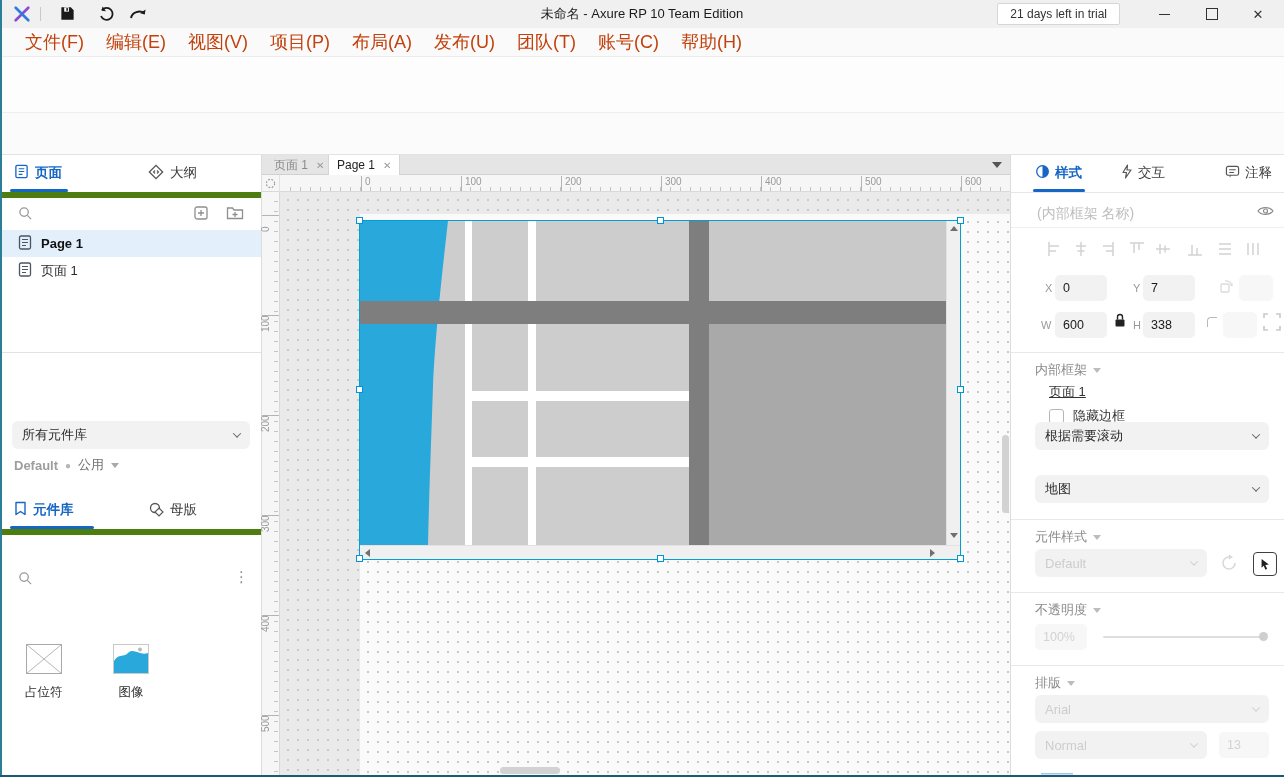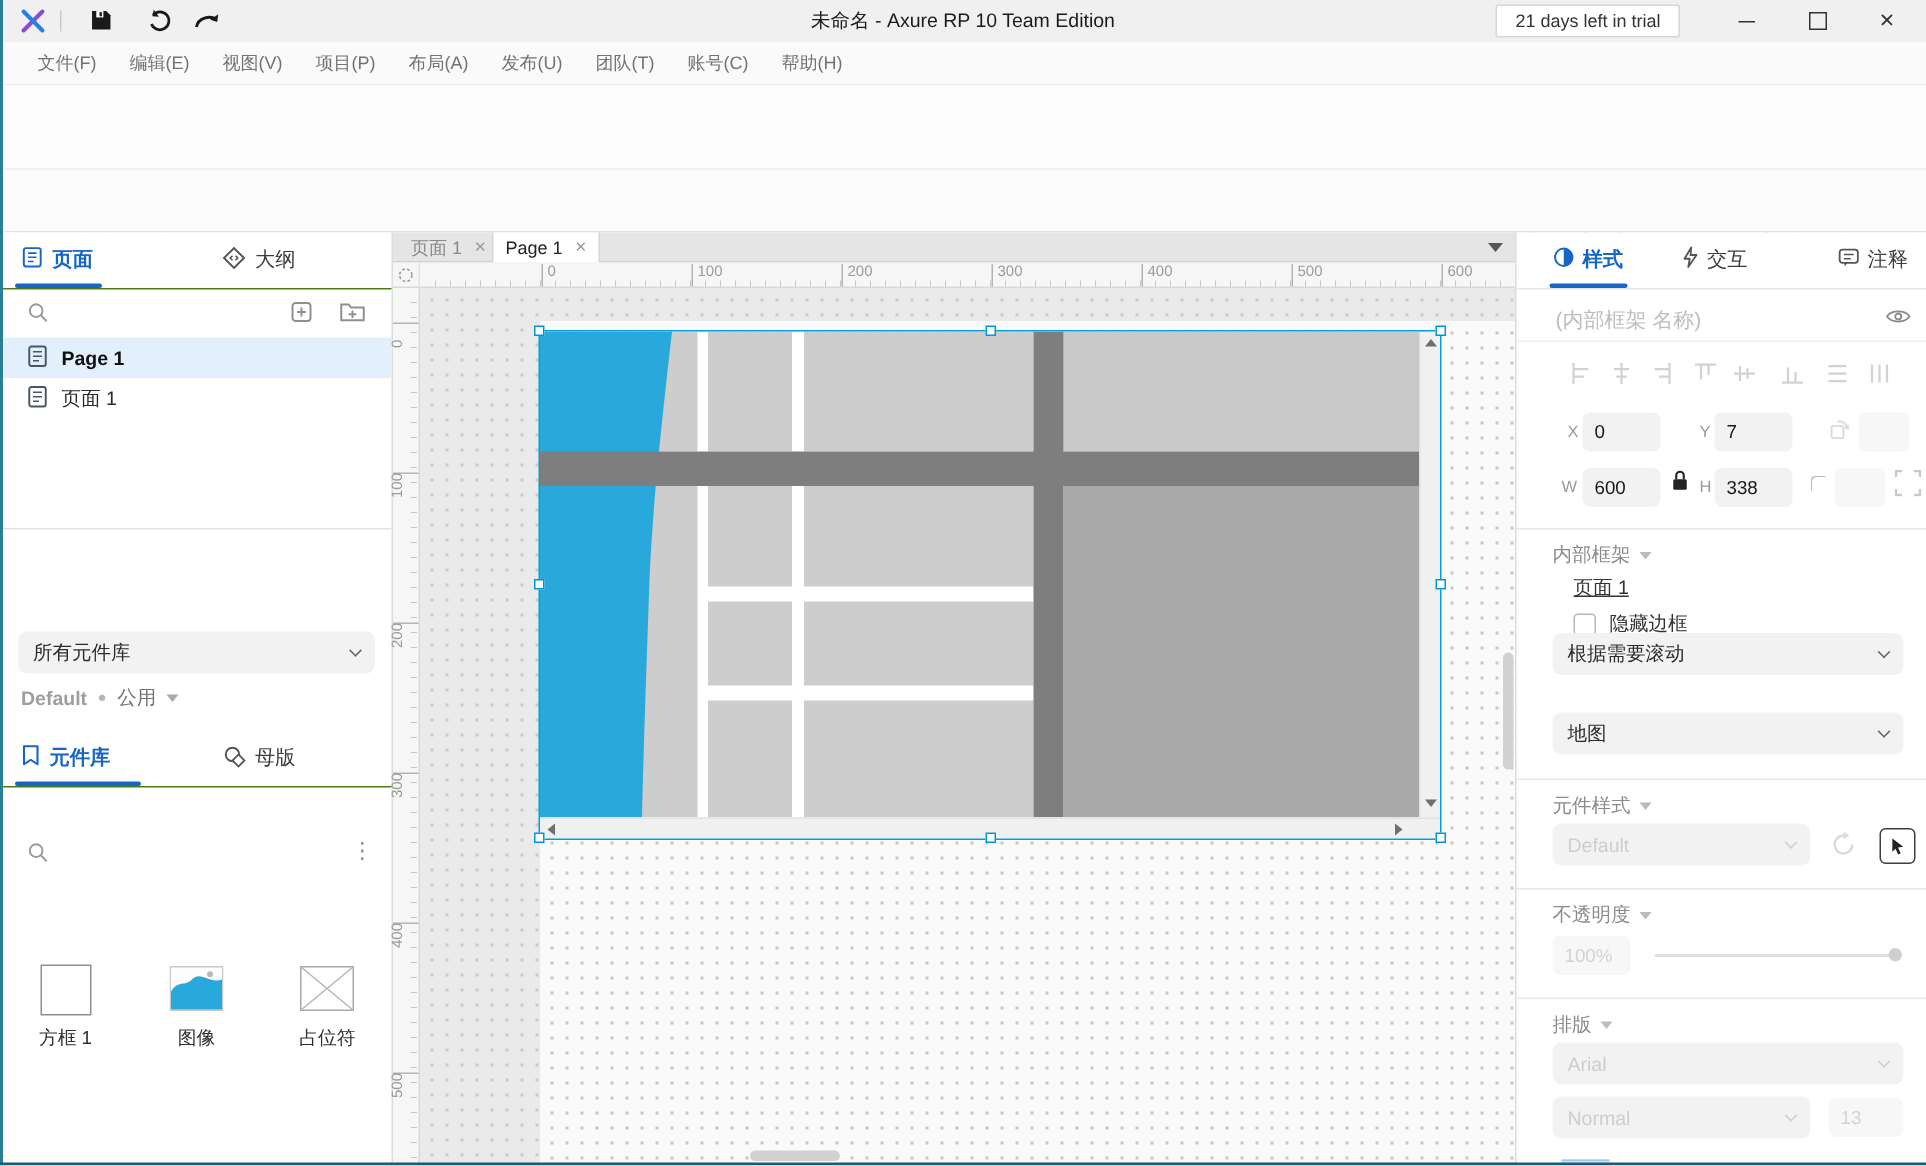--- a/index.html
+++ b/index.html
@@ -8,21 +8,21 @@
        -webkit-font-smoothing:antialiased;}
   .abs{position:absolute;}
   .flex{display:flex;align-items:center;}
   
   .titlebar{position:absolute;left:0;top:0;width:1284px;height:28px;background:#f0f0f0;}
   .title-text{position:absolute;left:0;top:0;width:1284px;height:28px;line-height:28px;text-align:center;font-size:13px;color:#1b1b1b;}
   .trial-badge{position:absolute;right:164px;top:3px;height:20px;padding:0 12px;background:#fff;border:1px solid #d6d6d6;border-radius:2px;font-size:12px;color:#333;line-height:20px;}
   .wbtn{position:absolute;top:0;width:40px;height:28px;display:flex;align-items:center;justify-content:center;color:#333;}
   
   .menubar{position:absolute;left:0;top:28px;width:1284px;height:29px;background:#fafafa;border-bottom:1px solid #ececec;display:flex;align-items:center;padding-left:14px;box-sizing:border-box;}
-  .menu-item{padding:0 11px;font-size:12px;color:#737373;}
+  .menu-item{padding:0 11px;font-size:18px;color:#c2410c;}
   
   .toolbar{position:absolute;left:0;top:57px;width:1284px;height:55px;background:#fdfdfd;}
   .tbtn{position:absolute;top:68px;height:38px;background:#fff;border:1px solid #e4e4e4;border-radius:9px;display:flex;align-items:center;justify-content:center;box-sizing:border-box;}
   .tgroup{position:absolute;top:68px;height:38px;background:#fff;border:1px solid #e4e4e4;border-radius:9px;display:flex;align-items:stretch;box-sizing:border-box;}
   .tcell{display:flex;align-items:center;justify-content:center;padding:0 8px;border-right:1px solid #ececec;}
   .tcell:last-child{border-right:none;}
   .chev{width:7px;height:7px;border-right:1.4px solid #666;border-bottom:1.4px solid #666;transform:rotate(45deg) translate(-1px,-1px);display:inline-block;flex:none;}
   .chev.small{width:5px;height:5px;}
   .chev.lite{border-color:#cfcfcf;}
   .pill{position:absolute;top:69px;height:36px;border:1px solid #2a6bdb;border-radius:18px;background:#fff;display:flex;align-items:center;justify-content:center;box-sizing:border-box;color:#1763cd;}
@@ -36,21 +36,21 @@
   .fdd .chev{margin-left:auto;border-color:#cfcfcf;}
   .fdiv{position:absolute;top:118px;width:1px;height:32px;background:#e8e8e8;}
   .flabel{position:absolute;top:127px;font-size:12.5px;color:#2c2c2c;}
   .swatch{position:absolute;top:121px;width:25px;height:25px;border:1px solid #ddd;border-radius:5px;background:linear-gradient(to top right,#fff 46%,#c9c9c9 47%,#c9c9c9 53%,#fff 54%);}
   .xywh-label{position:absolute;top:127px;font-size:11px;color:#8f8f8f;}
   .xywh-field{position:absolute;top:121px;height:26px;width:42px;background:#f2f2f2;border-radius:5px;font-size:12.5px;color:#1a1a1a;line-height:26px;padding-left:7px;box-sizing:border-box;}
   .fmt-glyph{position:absolute;top:124px;font-size:14px;color:#d2d2d2;}
   
   .left-panel{position:absolute;left:0;top:155px;width:262px;height:622px;background:#fff;border-right:1px solid #dcdcdc;box-sizing:border-box;}
   .right-panel{position:absolute;left:1010px;top:155px;width:274px;height:622px;background:#fff;border-left:1px solid #dcdcdc;box-sizing:border-box;}
-  .ptab-row{position:relative;height:37px;border-bottom:1px solid #4d7c0f;}
+  .ptab-row{position:relative;height:37px;border-bottom:6px solid #4d7c0f;}
   .ptab{position:absolute;top:0;height:36px;display:flex;align-items:center;gap:6px;font-size:13.5px;color:#3c3c3c;}
   .ptab.active{color:#1666c5;font-weight:bold;}
   .ptab-underline{position:absolute;bottom:0;height:3px;background:#1666c5;border-radius:2px;}
   .searchrow{position:relative;height:32px;}
   .page-row{position:relative;height:27px;display:flex;align-items:center;padding-left:18px;gap:9px;font-size:13px;color:#2a2a2a;}
   .page-row.selected{background:#e3f0fb;font-weight:bold;color:#111;}
   .lib-dd{position:absolute;left:12px;top:0;width:238px;height:28px;background:#f2f2f2;border-radius:6px;display:flex;align-items:center;padding:0 10px;box-sizing:border-box;font-size:13px;color:#2b2b2b;}
   .lib-dd .chev{margin-left:auto;}
   .wgrid{position:absolute;left:0;top:472px;width:262px;display:grid;grid-template-columns:repeat(3,1fr);}
   .wcell{height:72px;display:flex;flex-direction:column;align-items:center;justify-content:flex-end;gap:8px;padding-bottom:2px;}
@@ -482,43 +482,39 @@
     </div>
 
     <div class="abs flex" style="left:14px;top:300px;height:20px;gap:7px;">
       <span style="font-weight:bold;color:#9e9e9e;font-size:13px;">Default</span>
       <span style="color:#b5b5b5;font-size:10px;">●</span>
       <span style="color:#737373;font-size:13px;">公用</span>
       <span style="width:0;height:0;border-left:4px solid transparent;border-right:4px solid transparent;border-top:5px solid #a8a8a8;"></span>
     </div>
 
     <div class="wgrid">
+
       <div class="wcell">
-        <div style="width:34px;height:34px;background:#fff;border:1px solid #8f8f8f;box-sizing:border-box;"></div>
-        <div class="wlabel">方框 1</div>
-      </div>
-
+        <span>
+          <svg width="36" height="30" viewBox="0 0 36 30">
+            <rect x="0.5" y="0.5" width="35" height="29" fill="#fff" stroke="#a8a8a8"></rect>
+            <path d="M0.5 0.5 L35.5 29.5 M35.5 0.5 L0.5 29.5" stroke="#b5b5b5" stroke-width="1"></path>
+          </svg>
+        </span>
+        <div class="wlabel">占位符</div>
+      </div>
       <div class="wcell">
         <span>
           <svg width="36" height="30" viewBox="0 0 36 30">
             <rect x="0.5" y="0.5" width="35" height="29" fill="#fdfdfd" stroke="#c9c9c9"></rect>
             <path d="M1 17 C6 9 10 14 15 9 C21 3 26 12 35 9 V29 H1 Z" fill="#29a8dc"></path>
             <circle cx="27" cy="5.5" r="2" fill="#b9b9b9"></circle>
           </svg>
         </span>
         <div class="wlabel">图像</div>
-      </div>
-      <div class="wcell">
-        <span>
-          <svg width="36" height="30" viewBox="0 0 36 30">
-            <rect x="0.5" y="0.5" width="35" height="29" fill="#fff" stroke="#a8a8a8"></rect>
-            <path d="M0.5 0.5 L35.5 29.5 M35.5 0.5 L0.5 29.5" stroke="#b5b5b5" stroke-width="1"></path>
-          </svg>
-        </span>
-        <div class="wlabel">占位符</div>
       </div>
 
       <div class="wcell">
         
         
       </div>
       <div class="wcell">
         
         
       </div>

